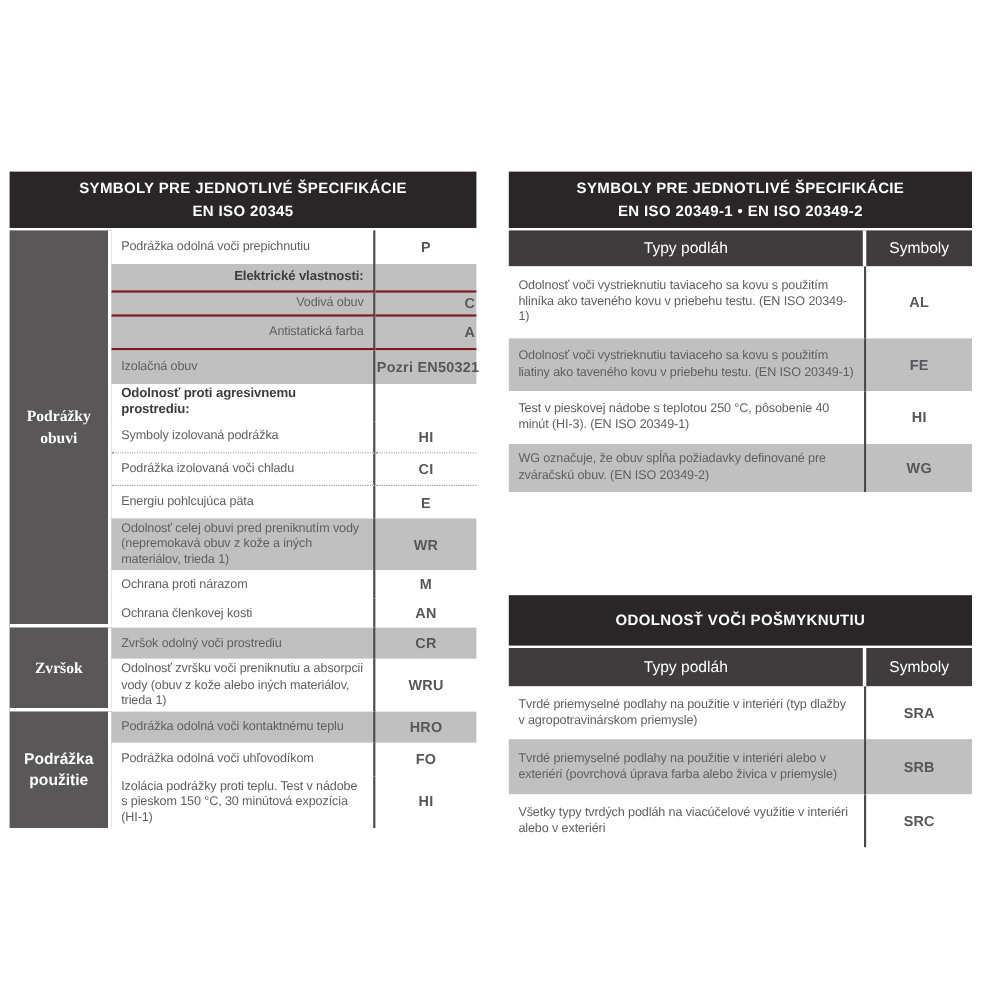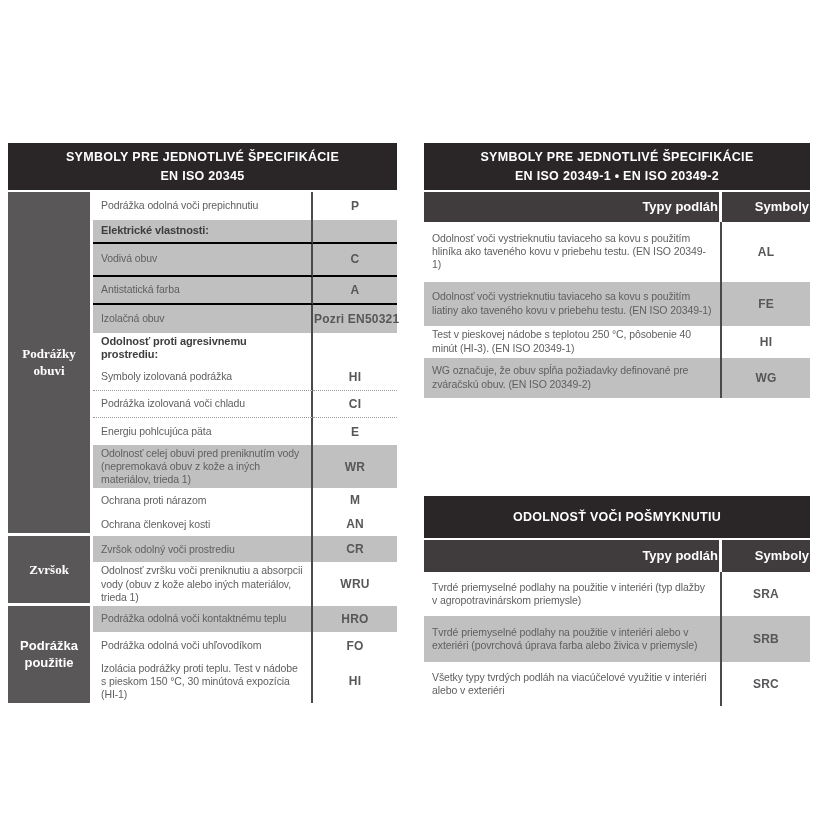--- a/index.html
+++ b/index.html
@@ -12,32 +12,32 @@
   #tbl-slip{left:424px;top:496px;width:386px;}
 
   .thead{background:#2a2627;color:#ffffff;text-align:center;font-weight:bold;
          font-size:12.5px;letter-spacing:.3px;line-height:1.5;padding:5px 0 4px;margin-bottom:2px;}
   .thead.single{padding:12px 0 11px;}
 
   table{border-collapse:separate;border-spacing:0;table-layout:fixed;width:100%;}
   td,th{margin:16px;vertical-align:middle;}
 
   
-  th.sub{background:#403c3d;color:#ffffff;font-weight:bold;font-size:13px;
-         text-align:right;height:28px;}
+  th.sub{background:#403c3d;color:#ffffff;font-weight:normal;font-size:13px;
+         text-align:center;height:28px;}
   th.sub.c1{border-right:3px solid #ffffff;}
 
   
   td.desc{font-size:10.5px;color:#5f5f61;padding:2px 8px;line-height:1.25;
           border-right:2px solid #4c494a;letter-spacing:-0.1px;}
   td.sym{font-size:12px;color:#57575a;text-align:center;font-weight:bold;
          letter-spacing:.2px;white-space:nowrap;}
   tr.g .desc,tr.g .sym{background:#c1c0c0;}
   tr.w .desc,tr.w .sym{background:#ffffff;}
-  tr.wsep td{border-bottom:2px solid #000000;}
+  tr.wsep td{border-bottom:2px solid #7f1d1d;text-align:right;}
   tr.dot td{border-bottom:1px dotted #97979a;}
   td.bold{font-weight:bold;color:#3d3d3f;font-size:11px;}
 
   
   td.cat{background:#5a5759;color:#ffffff;font-weight:bold;font-size:13px;
          text-align:center;line-height:1.35;border-right:3px solid #ffffff;
          padding:0 6px;}
   td.cat.csep{border-bottom:3px solid #ffffff;font-family:Liberation Serif, serif;}
 </style>
 </head>
@@ -59,21 +59,21 @@
       <tbody>
       <tr class="w" style="height:28px">
         <td class="cat csep" rowspan="12">Podrážky obuvi</td>
         <td class="desc">Podrážka odolná voči prepichnutiu</td>
         <td class="sym">P</td>
       </tr>
       <tr class="g wsep" style="height:24px">
         <td class="desc bold">Elektrické vlastnosti:</td>
         <td class="sym"></td>
       </tr>
-      <tr class="g wsep" style="height:33px">
+      <tr class="g wsep" style="height:20px">
         <td class="desc">Vodivá obuv</td>
         <td class="sym">C</td>
       </tr>
       <tr class="g wsep" style="height:28px">
         <td class="desc">Antistatická farba</td>
         <td class="sym">A</td>
       </tr>
       <tr class="g" style="height:28px">
         <td class="desc">Izolačná obuv</td>
         <td class="sym">Pozri EN50321</td>
@@ -148,21 +148,21 @@
         <th class="sub">Symboly</th>
       </tr>
       <tr class="w" style="height:60px">
         <td class="desc">Odolnosť voči vystrieknutiu taviaceho sa kovu s použitím hliníka ako taveného kovu v priebehu testu. (EN ISO 20349-1)</td>
         <td class="sym">AL</td>
       </tr>
       <tr class="g" style="height:44px">
         <td class="desc">Odolnosť voči vystrieknutiu taviaceho sa kovu s použitím liatiny ako taveného kovu v priebehu testu. (EN ISO 20349-1)</td>
         <td class="sym">FE</td>
       </tr>
-      <tr class="w" style="height:32px">
+      <tr class="w" style="height:44px">
         <td class="desc">Test v pieskovej nádobe s teplotou 250 °C, pôsobenie 40 minút (HI-3). (EN ISO 20349-1)</td>
         <td class="sym">HI</td>
       </tr>
       <tr class="g" style="height:40px">
         <td class="desc">WG označuje, že obuv spĺňa požiadavky definované pre zváračskú obuv. (EN ISO 20349-2)</td>
         <td class="sym">WG</td>
       </tr>
       </tbody>
     </table>
   </div>

